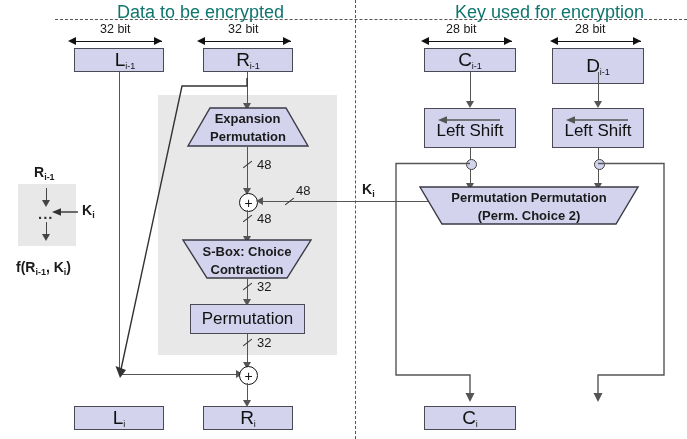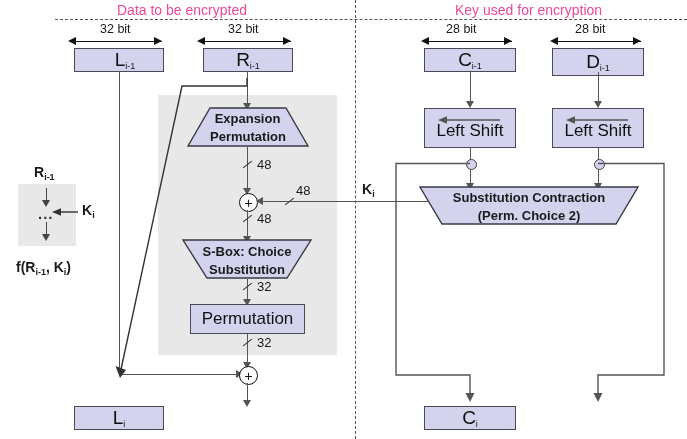--- a/index.html
+++ b/index.html
@@ -6,21 +6,21 @@
   body{
     width:687px;height:439px;position:relative;overflow:hidden;
     font-family:"Liberation Sans","DejaVu Sans",sans-serif;
     color:#000;
   }
   #stage{position:absolute;left:0;top:0;width:687px;height:439px;}
   #stage > *{position:absolute;}
 
   
   .lbl{font-size:13px;line-height:1;white-space:nowrap;color:#1a1a1a;font-weight:bold;}
-  .hdr{font-size:14px;color:#ec4899;white-space:nowrap;}
+  .hdr{font-size:18px;color:#0f766e;white-space:nowrap;}
   .bitw{font-size:12.5px;color:#1a1a1a;white-space:nowrap;}
   .num{font-size:13px;color:#1a1a1a;white-space:nowrap;}
   sub{font-size:9px;vertical-align:baseline;position:relative;top:3px;}
 
   
   .graypanel{background:#e8e8e8;}
   .dashh{border-top:1px dashed #555;height:0;}
   .dashv{border-left:1px dashed #555;width:0;}
 
   
@@ -91,21 +91,21 @@
 
   <div class="box" style="left:74px;top:48px;width:90px;height:24px;padding-left:12px;">
     <span class="t"><span>L</span><sub>i-1</sub></span>
   </div>
   <div class="box" style="left:203px;top:48px;width:90px;height:24px;">
     <span class="t"><span>R</span><sub>i-1</sub></span>
   </div>
   <div class="box" style="left:424px;top:48px;width:92px;height:24px;">
     <span class="t"><span>C</span><sub>i-1</sub></span>
   </div>
-  <div class="box" style="left:552px;top:48px;width:92px;height:28px;">
+  <div class="box" style="left:552px;top:48px;width:92px;height:36px;">
     <span class="t"><span>D</span><sub>i-1</sub></span>
   </div>
 
   <div class="vline" style="left:119px;top:72px;height:302px;"></div>
   <div class="hline" style="left:119px;top:374px;width:120px;"></div>
   <div class="arrowrt" style="left:236px;top:370px;"></div>
 
   <div class="vline" style="left:247px;top:72px;height:33px;"></div>
   <div class="arrowdn" style="left:243px;top:103px;"></div>
 
@@ -135,21 +135,21 @@
 
   <div class="vline" style="left:247px;top:210px;height:29px;"></div>
   <div class="tick" style="left:242px;top:218px;"></div>
   <div class="num" style="left:257px;top:211px;"><span>48</span></div>
   <div class="arrowdn" style="left:243px;top:236px;"></div>
 
   <svg style="left:183px;top:240px;width:128px;height:40px;">
     <polygon points="0,0 128,0 104,38 24,38" fill="#d3d3ee" stroke="#3a3a45" stroke-width="1.4"></polygon>
   </svg>
   <div class="lbl" style="left:186px;top:245px;width:122px;text-align:center;"><span>S-Box: Choice</span></div>
-  <div class="lbl" style="left:192px;top:263px;width:110px;text-align:center;"><span>Substitution</span></div>
+  <div class="lbl" style="left:192px;top:263px;width:110px;text-align:center;"><span>Contraction</span></div>
 
   <div class="vline" style="left:247px;top:279px;height:22px;"></div>
   <div class="tick" style="left:242px;top:286px;"></div>
   <div class="num" style="left:257px;top:279px;"><span>32</span></div>
   <div class="arrowdn" style="left:243px;top:299px;"></div>
 
   <div class="box permbox" style="left:190px;top:304px;width:115px;height:30px;">
     <span class="t">Permutation</span>
   </div>
 
@@ -159,20 +159,23 @@
   <div class="arrowdn" style="left:243px;top:362px;"></div>
 
   <div class="xor" style="left:239px;top:366px;">+</div>
 
   <div class="vline" style="left:247px;top:383px;height:19px;"></div>
   <div class="arrowdn" style="left:243px;top:400px;"></div>
 
   <div class="box" style="left:74px;top:406px;width:90px;height:24px;">
     <span class="t"><span>L</span><sub>i</sub></span>
   </div>
+  <div class="box" style="left:203px;top:406px;width:90px;height:24px;">
+    <span class="t"><span>R</span><sub>i</sub></span>
+  </div>
 
   <div class="vline" style="left:470px;top:72px;height:31px;"></div>
   <div class="arrowdn" style="left:466px;top:101px;"></div>
 
   <div class="vline" style="left:598px;top:72px;height:31px;"></div>
   <div class="arrowdn" style="left:594px;top:101px;"></div>
 
   <div class="box" style="left:424px;top:108px;width:92px;height:40px;">
     <span class="t" style="font-size:17px;margin-top:6px;">Left Shift</span>
   </div>
@@ -203,21 +206,21 @@
   </svg>
 
   <svg style="left:0;top:0;width:687px;height:439px;">
     <polyline points="598,163.5 664,163.5 664,375 598,375 598,398" fill="none" stroke="#555" stroke-width="1.4"></polyline>
     <polygon points="598,402 593.5,393 602.5,393" fill="#555"></polygon>
   </svg>
 
   <svg style="left:420px;top:187px;width:218px;height:38px;">
     <polygon points="0,0 218,0 196,37 22,37" fill="#d3d3ee" stroke="#3a3a45" stroke-width="1.4"></polygon>
   </svg>
-  <div class="lbl" style="left:420px;top:191px;width:218px;text-align:center;"><span>Substitution Contraction</span></div>
+  <div class="lbl" style="left:420px;top:191px;width:218px;text-align:center;"><span>Permutation Permutation</span></div>
   <div class="lbl" style="left:420px;top:209px;width:218px;text-align:center;"><span>(Perm. Choice 2)</span></div>
 
   <div class="box" style="left:424px;top:406px;width:92px;height:24px;">
     <span class="t"><span>C</span><sub>i</sub></span>
   </div>
 
   <div class="graypanel" style="left:18px;top:184px;width:58px;height:62px;"></div>
 
   <div class="lbl" style="left:34px;top:165px;font-size:14px;"><span>R</span><sub>i-1</sub></div>
 

